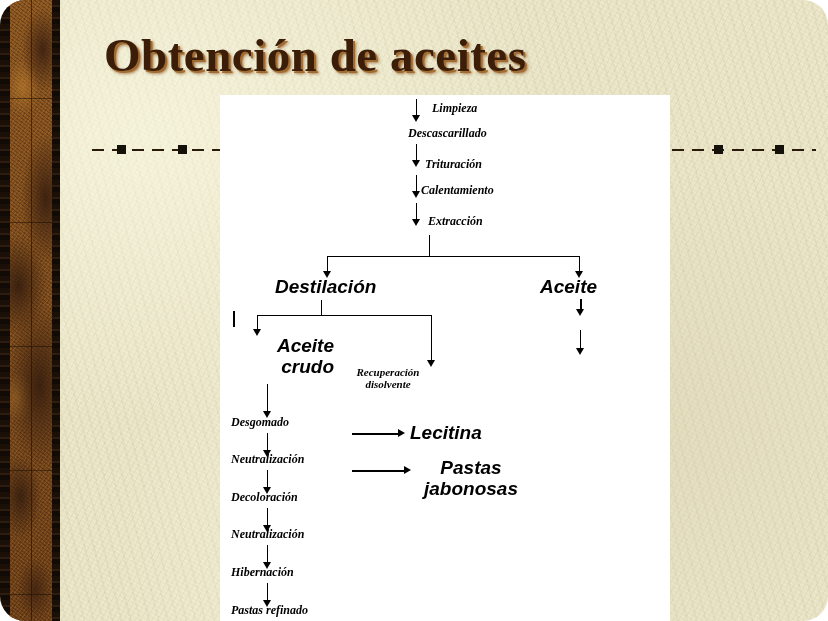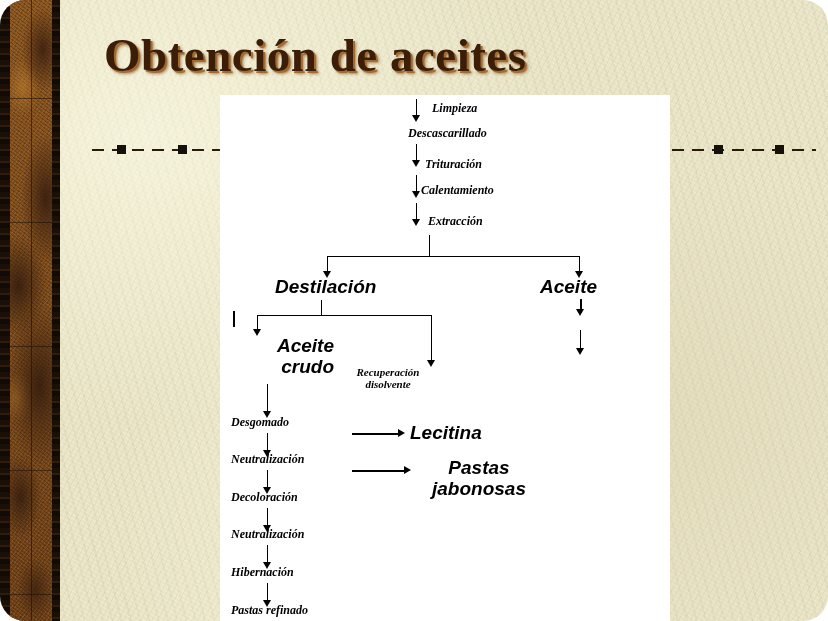--- a/index.html
+++ b/index.html
@@ -286,16 +286,16 @@
     <div class="vline" style="left:47px; top:488px; height:22px;"></div>
     <div class="arrow-down" style="left:43px; top:505px;"></div>
     <div class="node serif" style="left:11px; top:508px;">Pastas refinado</div>
 
     <div class="hline thick" style="left:132px; top:338px; width:48px;"></div>
     <div class="arrow-right" style="left:178px; top:334px;"></div>
     <div class="node sans-big" style="left:190px; top:327px;">Lecitina</div>
 
     <div class="hline thick" style="left:132px; top:375px; width:54px;"></div>
     <div class="arrow-right" style="left:184px; top:371px;"></div>
-    <div class="node sans-big two-line" style="left:194px; top:362px; width:130px; text-align:center;"><span>Pastas</span><br><span>jabonosas</span></div>
+    <div class="node sans-big two-line" style="left:186px; top:362px; width:130px; text-align:center;"><span>Pastas</span><br><span>jabonosas</span></div>
 
   </div>
 </div>
 
 </body></html>

